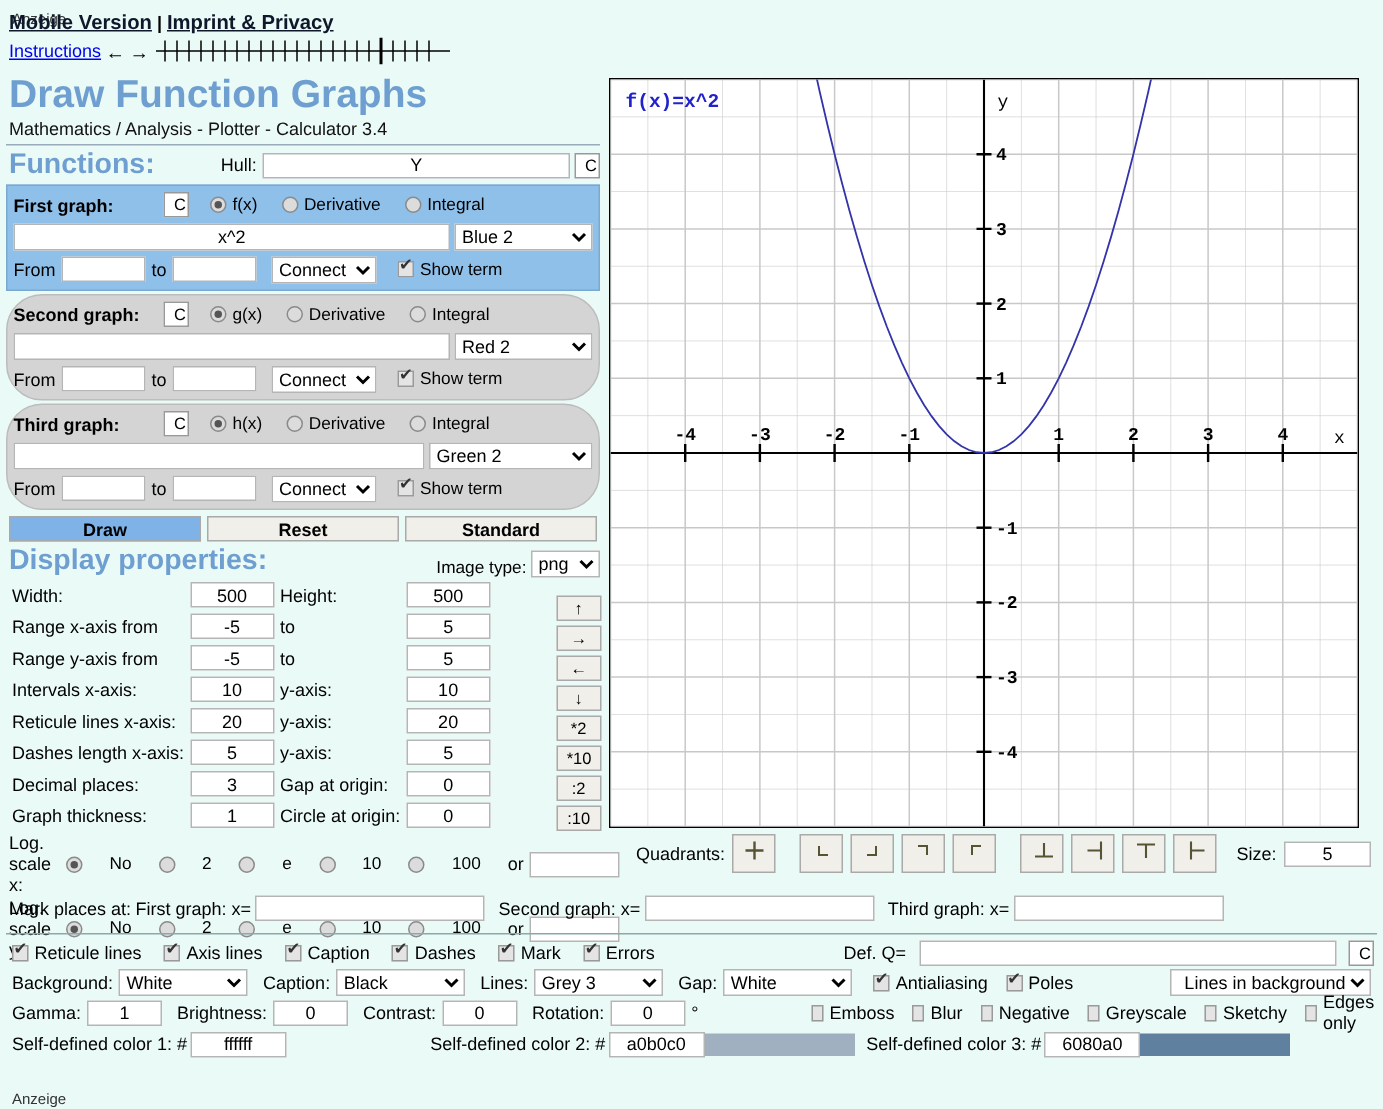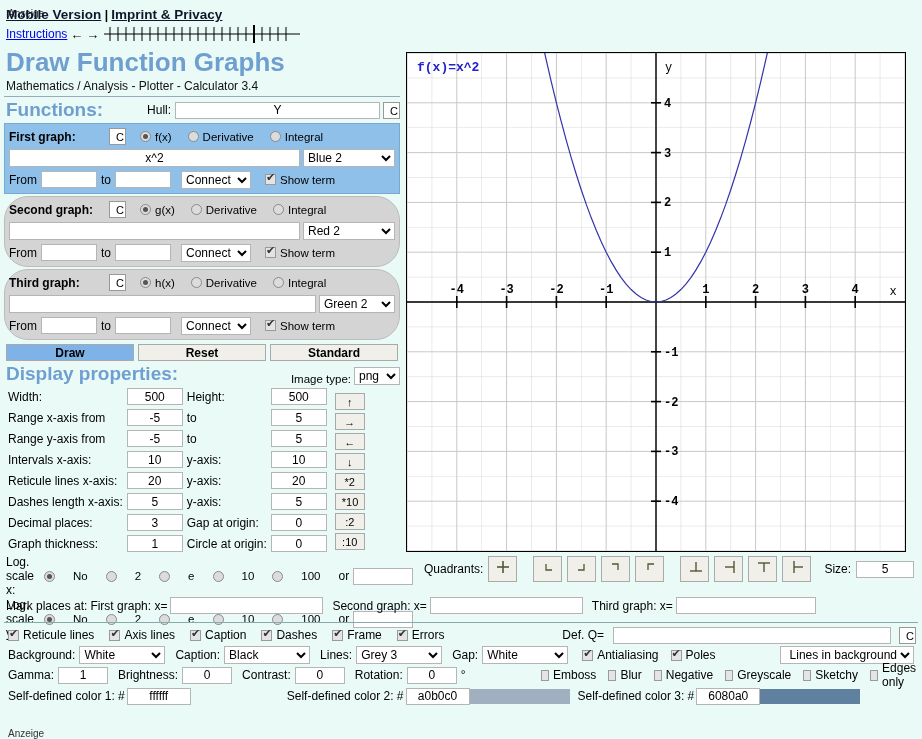--- a/index.html
+++ b/index.html
@@ -238,21 +238,21 @@
       <span class="rlab">h(x)</span>
       <span style="width:8px"></span>
       <span class="radio"></span>
       <span class="rlab">Derivative</span>
       <span style="width:8px"></span>
       <span class="radio"></span>
       <span class="rlab">Integral</span>
     </div>
     <div class="exprrow" style="margin:3px 0;">
       <input type="text" class="exp" value="" style="">
-      <select style="width:76px">
+      <select style="width:109px">
         <option>Green 2</option>
       </select>
     </div>
     <div class="grow">
       <span>From</span>
       <input type="text" style="width: 56px;" value="">
       <span>to</span>
       <input type="text" style="width: 56px;" value="">
       <select style="width:70px;margin-left:6px;">
         <option>Connect</option>
@@ -270,21 +270,21 @@
   </div>
 
   <div class="dp-head">
     <span class="dp-title">Display properties:</span>
     <span class="dp-it">Image type:</span>
     <select style="width:46px">
       <option>png</option>
     </select>
   </div>
 
-  <div style="display:flex;align-items:center;">
+  <div style="display:flex;align-items:flex-end;gap:36px;">
     <table class="props">
       <tbody>
           <tr>
         <td class="lbl">Width:</td>
         <td><input type="text" value="500" style=""></td>
         <td class="lbl">Height:</td>
         <td><input type="text" value="500" style=""></td>
       </tr>
       <tr>
         <td class="lbl">Range x-axis from</td>
@@ -549,21 +549,21 @@
     <span class="grp">
       <span class="chk on"></span>
       <span>Caption</span>
     </span>
     <span class="grp">
       <span class="chk on"></span>
       <span>Dashes</span>
     </span>
     <span class="grp">
       <span class="chk on"></span>
-      <span>Frame</span>
+      <span>Mark</span>
     </span>
     <span class="grp">
       <span class="chk on"></span>
       <span>Errors</span>
     </span>
     <span style="flex:1"></span>
     <span style="margin-right:4px;">Def. Q=</span>
     <input type="text" style="width: 278px;" value="">
     <button class="btnC" style="margin:0 6px 0 3px;">C</button>
   </div>

